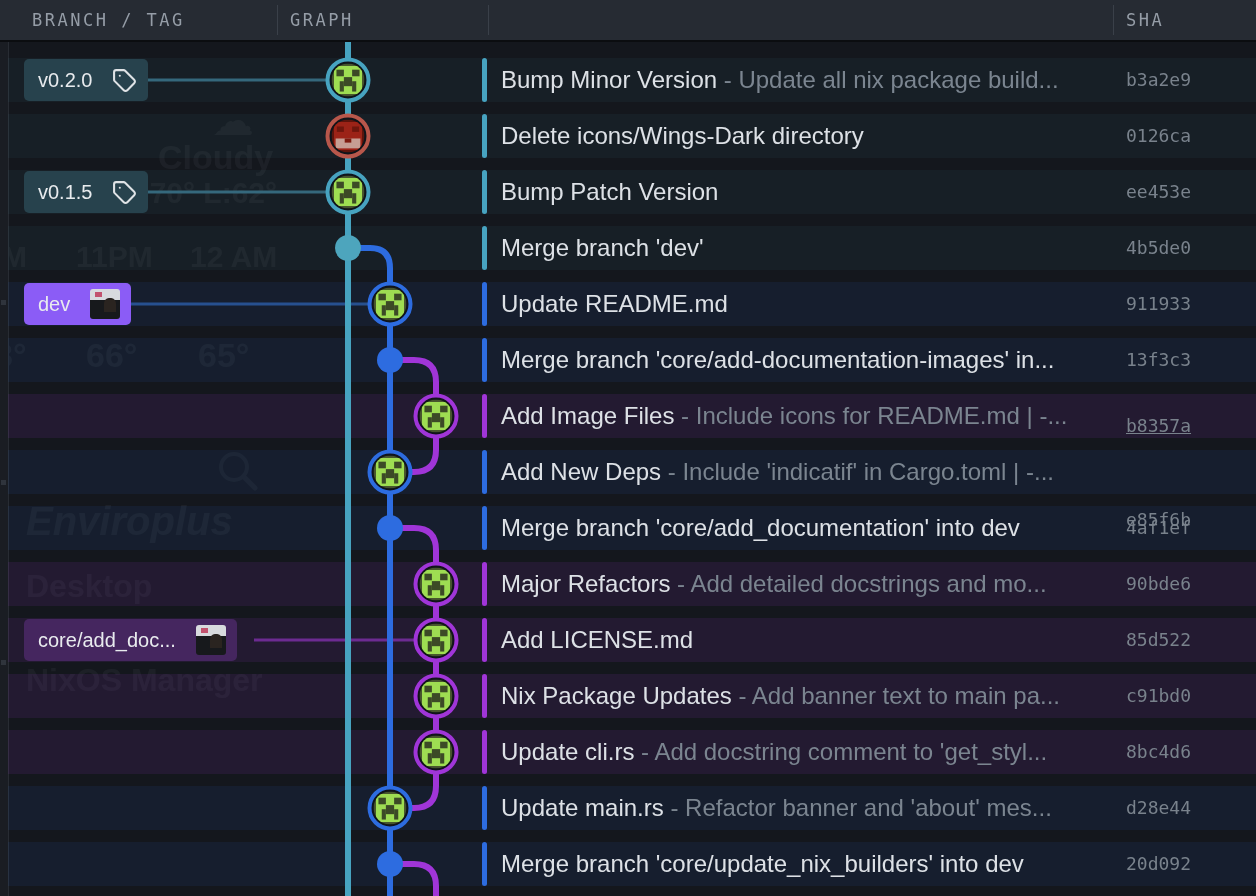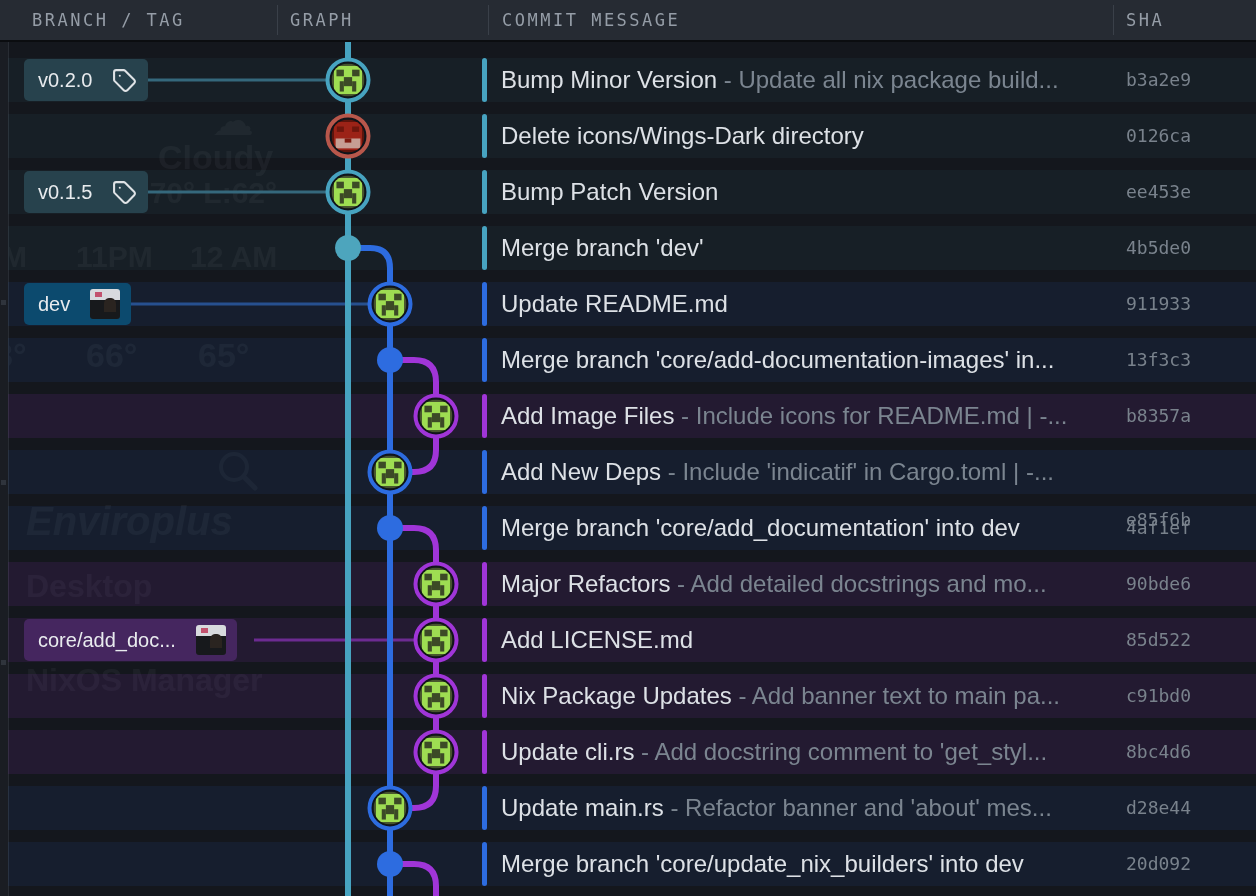--- a/index.html
+++ b/index.html
@@ -102,21 +102,21 @@
       <div class="bar" style="top: 282px; background: rgb(45, 108, 224);"></div>
       <div class="msg" style="top: 282px;"><span>Update README.md</span><span class="sec"></span></div>
       <div class="sha" style="top: 282px;">911933</div>
       <div class="row-band" style="top: 338px; background: rgba(45, 108, 224, 0.09);"></div>
       <div class="bar" style="top: 338px; background: rgb(45, 108, 224);"></div>
       <div class="msg" style="top: 338px;"><span>Merge branch 'core/add-documentation-images' in...</span><span class="sec"></span></div>
       <div class="sha" style="top: 338px;">13f3c3</div>
       <div class="row-band" style="top: 394px; background: rgba(160, 53, 216, 0.11);"></div>
       <div class="bar" style="top: 394px; background: rgb(160, 53, 216);"></div>
       <div class="msg" style="top: 394px;"><span>Add Image Files</span><span class="sec"> - Include icons for README.md | -...</span></div>
-      <div class="sha" style="top: 394px;">b8357a</div>
+      <div class="sha" style="top: 404px; text-decoration: underline;">b8357a</div>
       <div class="row-band" style="top: 450px; background: rgba(45, 108, 224, 0.09);"></div>
       <div class="bar" style="top: 450px; background: rgb(45, 108, 224);"></div>
       <div class="msg" style="top: 450px;"><span>Add New Deps</span><span class="sec"> - Include 'indicatif' in Cargo.toml | -...</span></div>
       <div class="sha" style="top: 450px; margin-top: 48px;">e85f6b</div>
       <div class="row-band" style="top: 506px; background: rgba(45, 108, 224, 0.09);"></div>
       <div class="bar" style="top: 506px; background: rgb(45, 108, 224);"></div>
       <div class="msg" style="top: 506px;"><span>Merge branch 'core/add_documentation' into dev</span><span class="sec"></span></div>
       <div class="sha" style="top: 506px;">4af1ef</div>
       <div class="row-band" style="top: 562px; background: rgba(160, 53, 216, 0.11);"></div>
       <div class="bar" style="top: 562px; background: rgb(160, 53, 216);"></div>
@@ -299,32 +299,31 @@
       </div>
       <div class="label" style="top: 192px; background: rgb(39, 66, 77);">
         <span>v0.1.5</span>
         <span class="tag-icon">
           <svg viewBox="0 0 24 24" fill="none" stroke="#dfe3e6" stroke-width="2" stroke-linejoin="round">
             <path d="M12.59 2.59A2 2 0 0 0 11.17 2H4a2 2 0 0 0-2 2v7.17a2 2 0 0 0 .59 1.42l8.7 8.7a2.4 2.4 0 0 0 3.42 0l6.58-6.58a2.4 2.4 0 0 0 0-3.42z"></path>
             <circle cx="7.5" cy="7.5" r="1" fill="#dfe3e6" stroke="none"></circle>
           </svg>
         </span>
       </div>
-      <div class="label" style="top: 304px; background: #0c4a6e;">
+      <div class="label" style="top: 304px; background: #8b5cf6;">
         <span>dev</span>
         <span class="photo"></span>
       </div>
       <div class="label" style="top: 640px; background: rgb(69, 38, 95);">
         <span>core/add_doc...</span>
         <span class="photo"></span>
       </div>
     </div>
 
   <div class="header">
     <div class="hcol" style="left:32px">BRANCH / TAG</div>
     <div class="hcol" style="left:290px">GRAPH</div>
-    <div class="hcol" style="left:502px">COMMIT MESSAGE</div>
     <div class="hcol" style="left:1126px">SHA</div>
     <div class="hsep" style="left:277px"></div>
     <div class="hsep" style="left:488px"></div>
     <div class="hsep" style="left:1113px"></div>
   </div>
 </div>
 
 </body></html>

